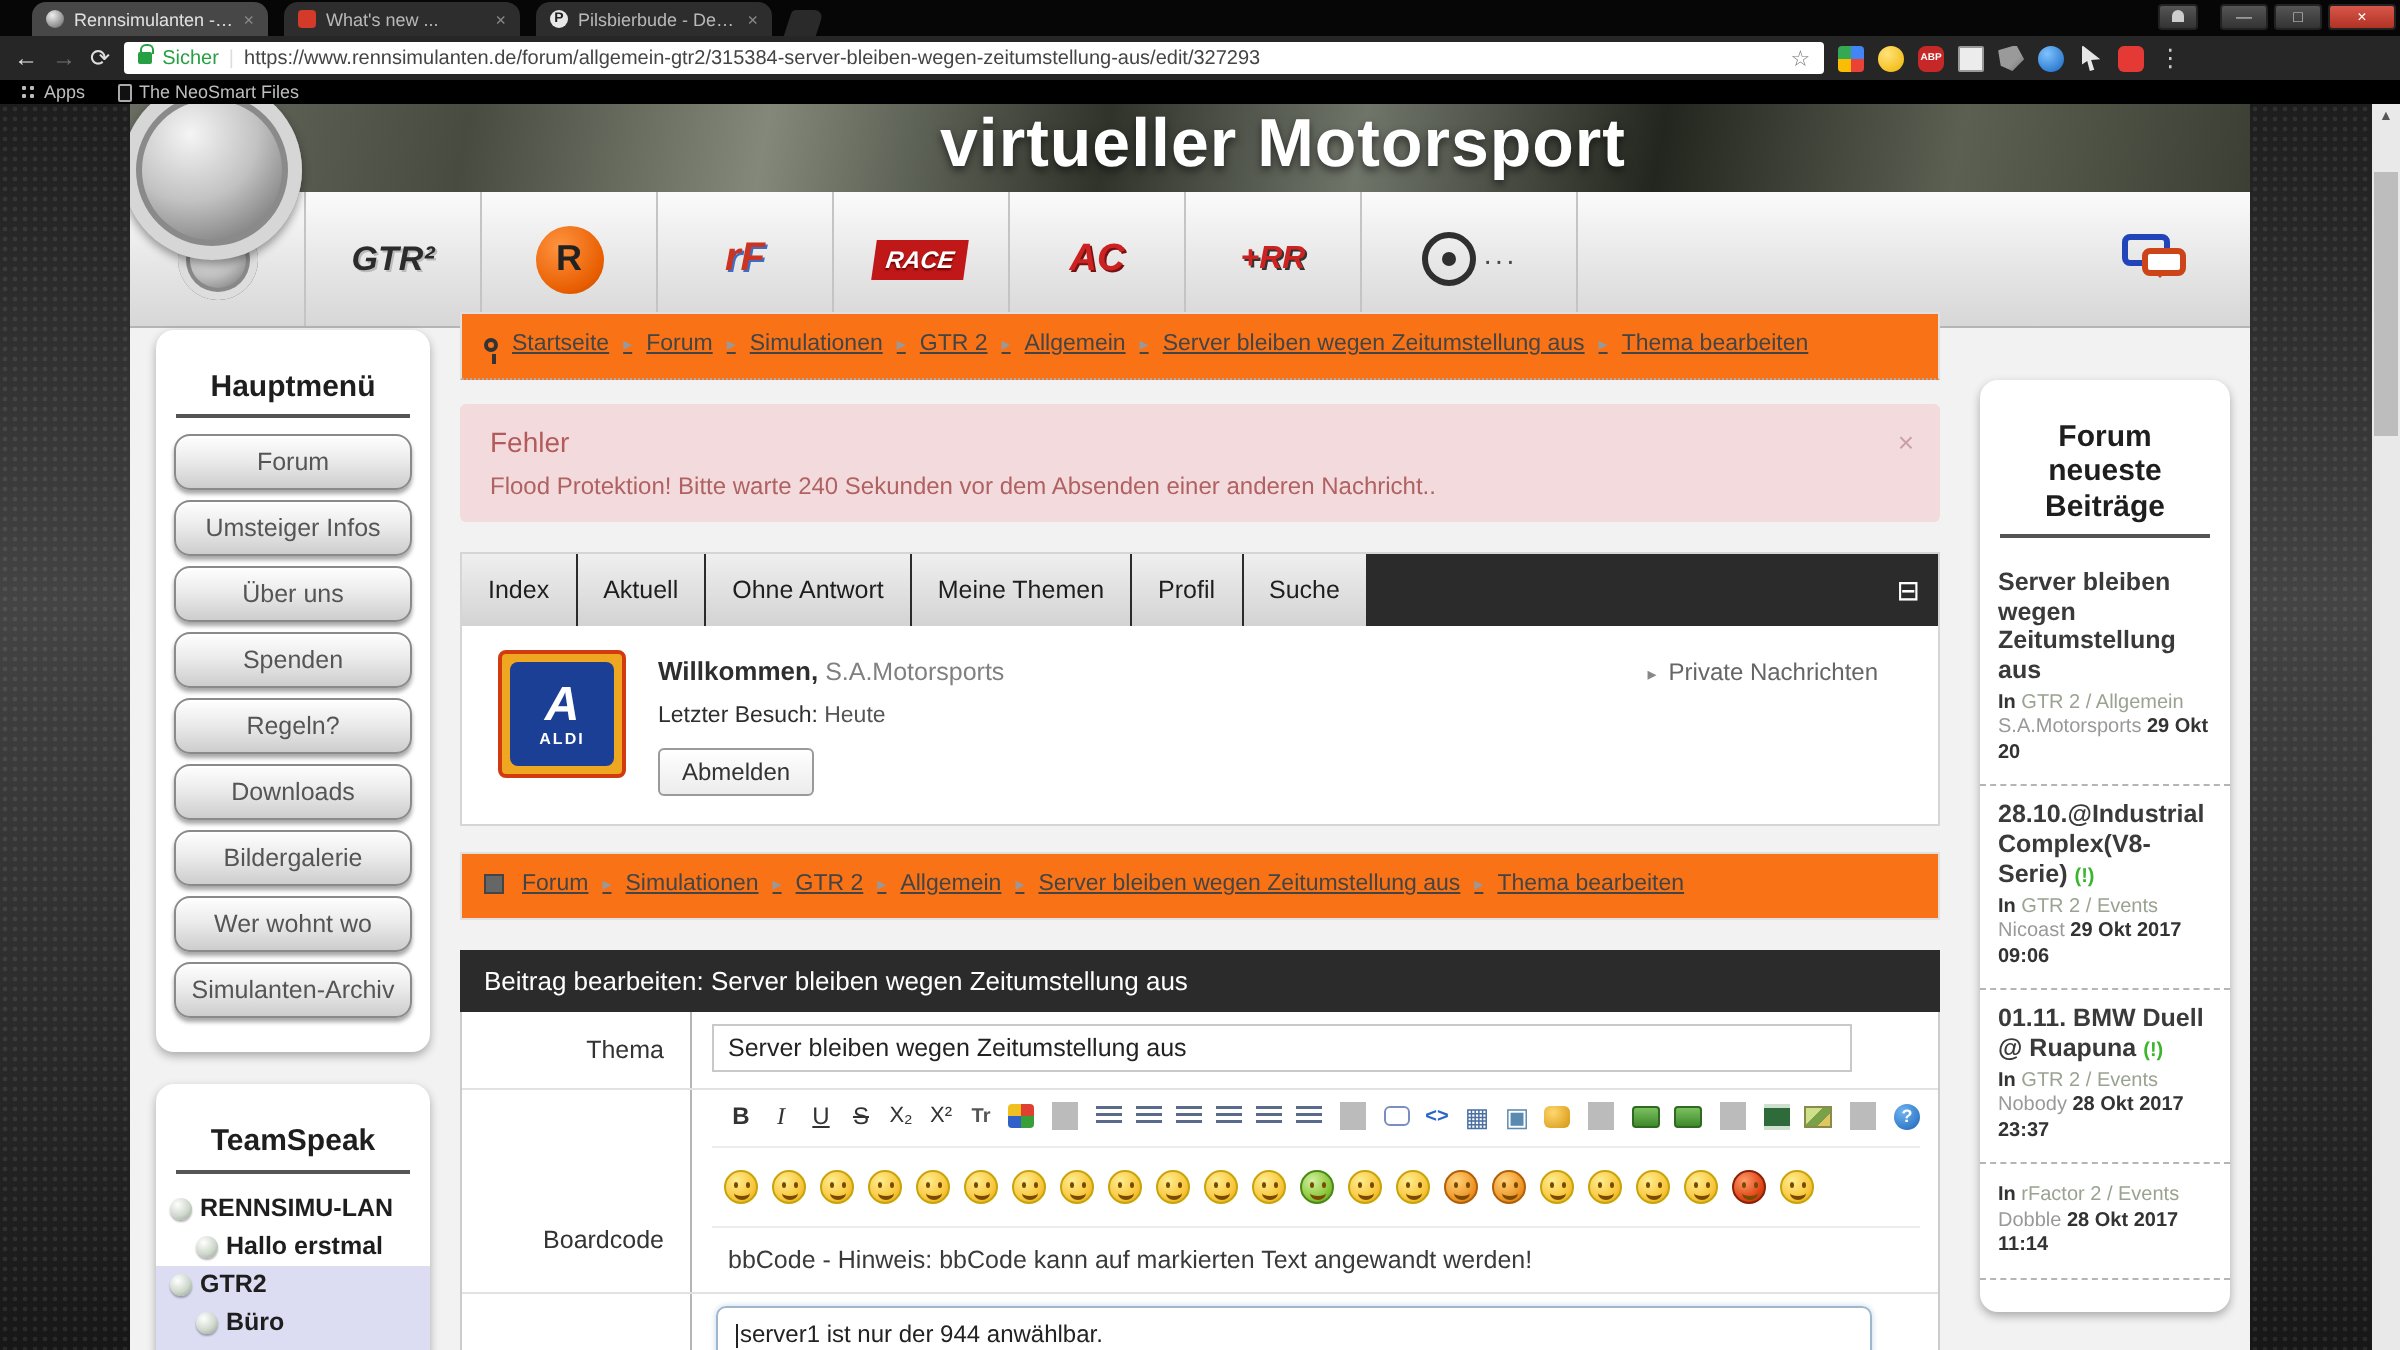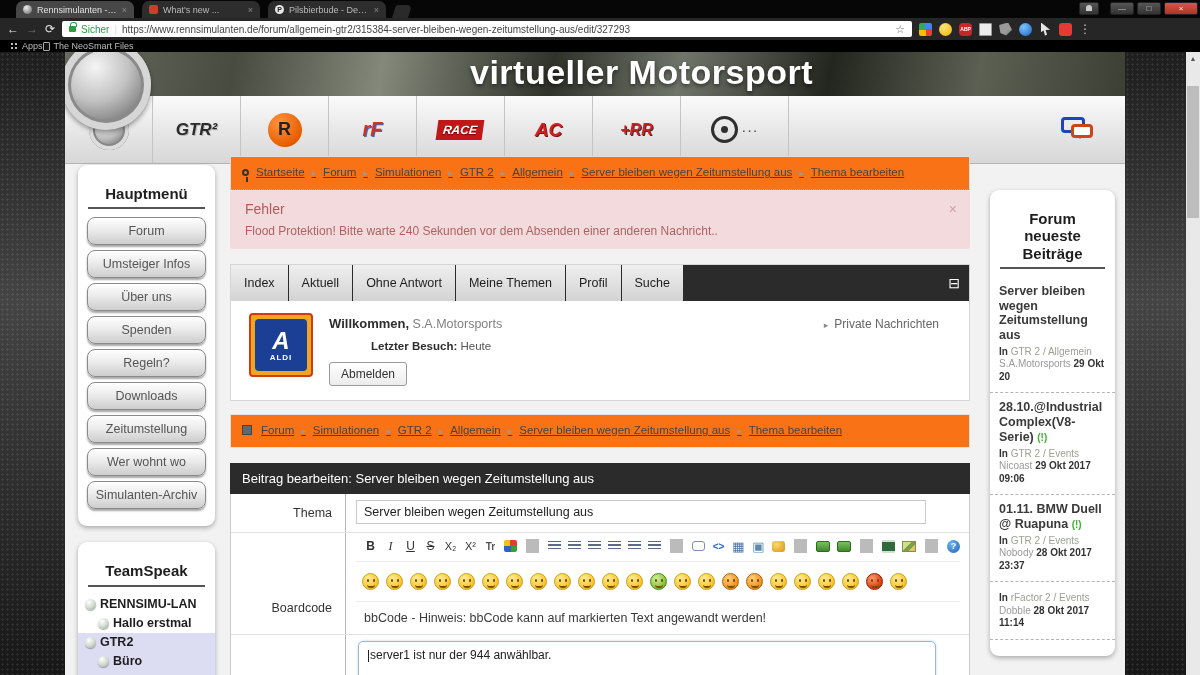--- a/index.html
+++ b/index.html
@@ -128,42 +128,42 @@
   .p-date { color:#333; font-weight:bold; }
 
   
   .breadcrumb { background:#f97316; border:1px solid #e0e0e0; border-bottom:1px dotted #aaa; padding:9px 11px 11px;
                 display:flex; align-items:center; font-size:11.5px; color:#444; flex-wrap:nowrap; white-space:nowrap;text-decoration:underline; }
   .crumb + .crumb::before { content:"▸"; margin:0 7px; color:#999; font-size:9px; }
   .pin { width:7px; height:7px; border:2px solid #333; border-radius:50%; position:relative; margin-right:7px; flex:0 0 auto; }
   .pin::after { content:""; position:absolute; left:1.5px; top:6px; width:2px; height:5px; background:#333; }
   .sq-ico { width:10px; height:10px; background:#666; border:1px solid #444; margin-right:9px; flex:0 0 auto; }
 
-  .errorbox { background:#f3dbdd; border-radius:3px; padding:11px 15px; position:relative; }
+  .errorbox { margin-top:12px; background:#f3dbdd; border-radius:3px; padding:11px 15px; position:relative; }
   .err-title { color:#b35a5a; font-size:14px; }
   .err-msg { color:#b06262; font-size:12px; margin-top:7px; }
   .err-close { position:absolute; right:13px; top:11px; color:#c9a0a5; font-size:14px; }
 
   .panel { margin-top:15px; border:1px solid #d5d5d5; background:#fff; }
   .tabsrow { background:#2b2b2b; display:flex; align-items:stretch; height:36px; }
   .ftab { background:linear-gradient(#efefef,#d3d3d3); border-right:1px solid #2b2b2b; padding:0 13px;
           display:flex; align-items:center; font-size:12.5px; color:#1e1e1e; }
   .collapse { margin-left:auto; align-self:center; margin-right:9px; color:#fff; font-size:14px; }
 
   .welcome { display:flex; padding:12px 18px 14px; position:relative; }
   .aldi-wrap { width:64px; height:64px; border:2px solid #d23a10; border-radius:4px; padding:4px; background:#efa722; }
   .aldi { width:100%; height:100%; background:#1b3f94; border-radius:4px; display:flex; flex-direction:column;
           align-items:center; justify-content:center; color:#fff; }
   .aldi-a { font-size:24px; font-weight:bold; font-style:italic; line-height:1; }
   .aldi-w { font-size:8px; font-weight:bold; letter-spacing:1px; }
   .w-text { margin-left:16px; padding-top:3px; font-size:12.5px; color:#555; }
   .w-greet { font-weight:bold; color:#2e2e2e; font-size:13px; }
   .w-user { color:#808080; font-weight:normal; }
   .w-lastvisit { margin-top:9px; font-size:11.5px; }
-  .w-lv-label { font-weight:bold; color:#2e2e2e;margin-left:42px; }
+  .w-lv-label { font-weight:normal; color:#2e2e2e; }
   .logout-btn { margin-top:10px; display:inline-block; padding:4px 11px; font-size:12px; color:#333;
                 border:1px solid #9a9a9a; border-radius:3px; background:linear-gradient(#fff,#ececec); }
   .pm { position:absolute; right:30px; top:16px; color:#666; font-size:12px; }
   .pm::before { content:"▸"; margin-right:6px; color:#888; font-size:9px; }
 
   .breadcrumb.second { margin-top:13px; border-bottom:1px solid #e0e0e0; }
 
   .formtitle { margin-top:15px; background:#2b2b2b; color:#fff; font-weight:normal; font-size:13px; padding:8px 12px; }
   .formbox { border:1px solid #ccc; border-top:none; background:#fff; }
   .frow { display:flex; border-bottom:1px solid #e2e2e2; }
@@ -269,21 +269,21 @@
 
         <span class="ext ex-blue"></span>
 
         <span class="ext ex-cursor"></span>
 
         <span class="ext ex-red"></span>
       </div>
     <span class="dots">⋮</span>
   </div>
   <div class="bookmarks">
-    <div style="display:flex;align-items:center;">
+    <div style="display:flex;align-items:center;gap:16px;">
 
         <span class="bm">
           <span class=" bm-grid"></span>
           <span>Apps</span>
         </span>
 
         <span class="bm">
           <span class=" bm-page"></span>
           <span>The NeoSmart Files</span>
         </span>
@@ -352,21 +352,21 @@
             <a class="menu-btn">Umsteiger Infos</a>
 
             <a class="menu-btn">Über uns</a>
 
             <a class="menu-btn">Spenden</a>
 
             <a class="menu-btn">Regeln?</a>
 
             <a class="menu-btn">Downloads</a>
 
-            <a class="menu-btn">Zeitumstellung</a>
+            <a class="menu-btn">Bildergalerie</a>
 
             <a class="menu-btn">Wer wohnt wo</a>
 
             <a class="menu-btn">Simulanten-Archiv</a>
           </div>
       </div>
       <div class="box" style="margin-top:16px; padding-bottom:0;">
         <div class="box-title">TeamSpeak</div>
         <div>
 

